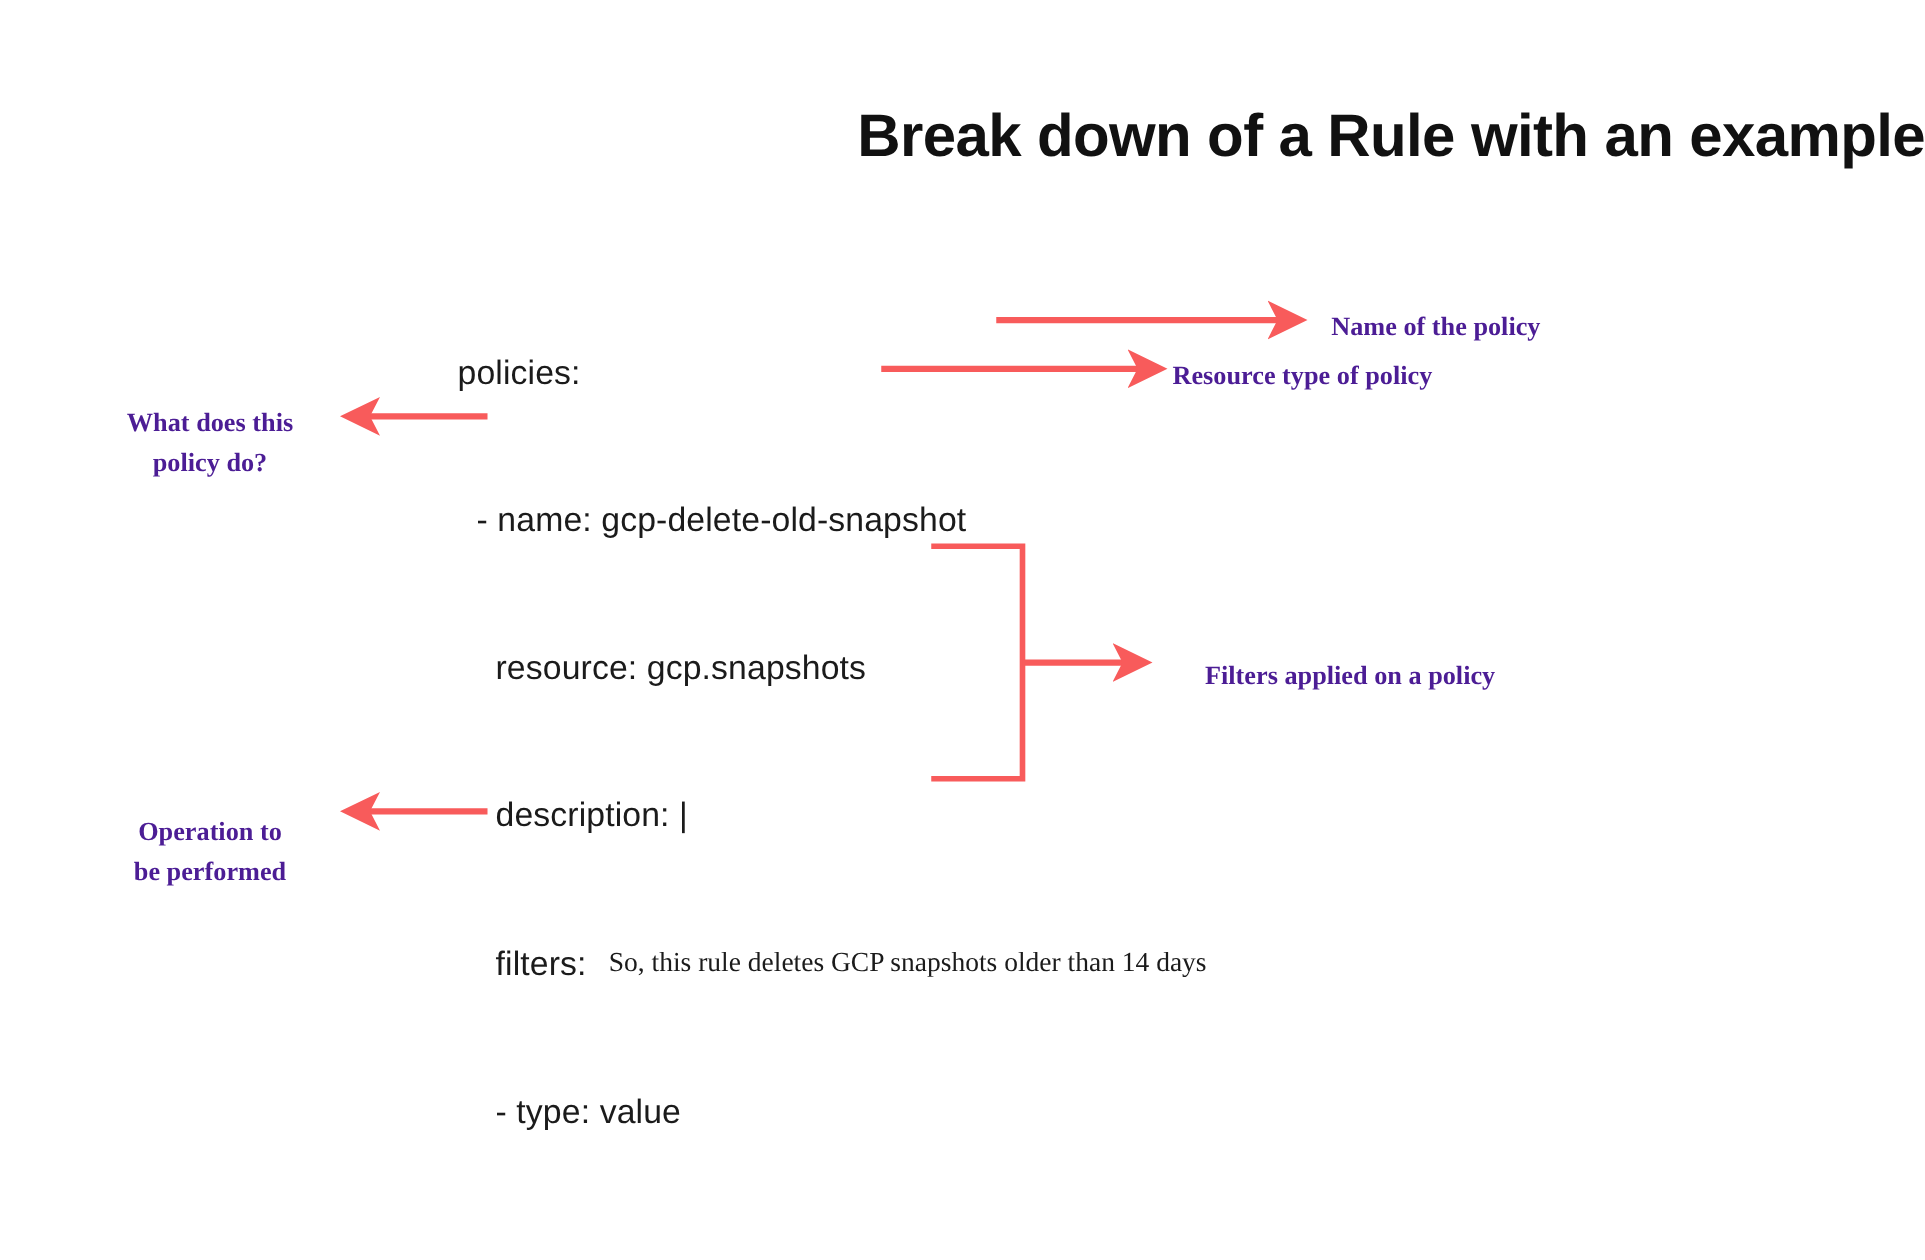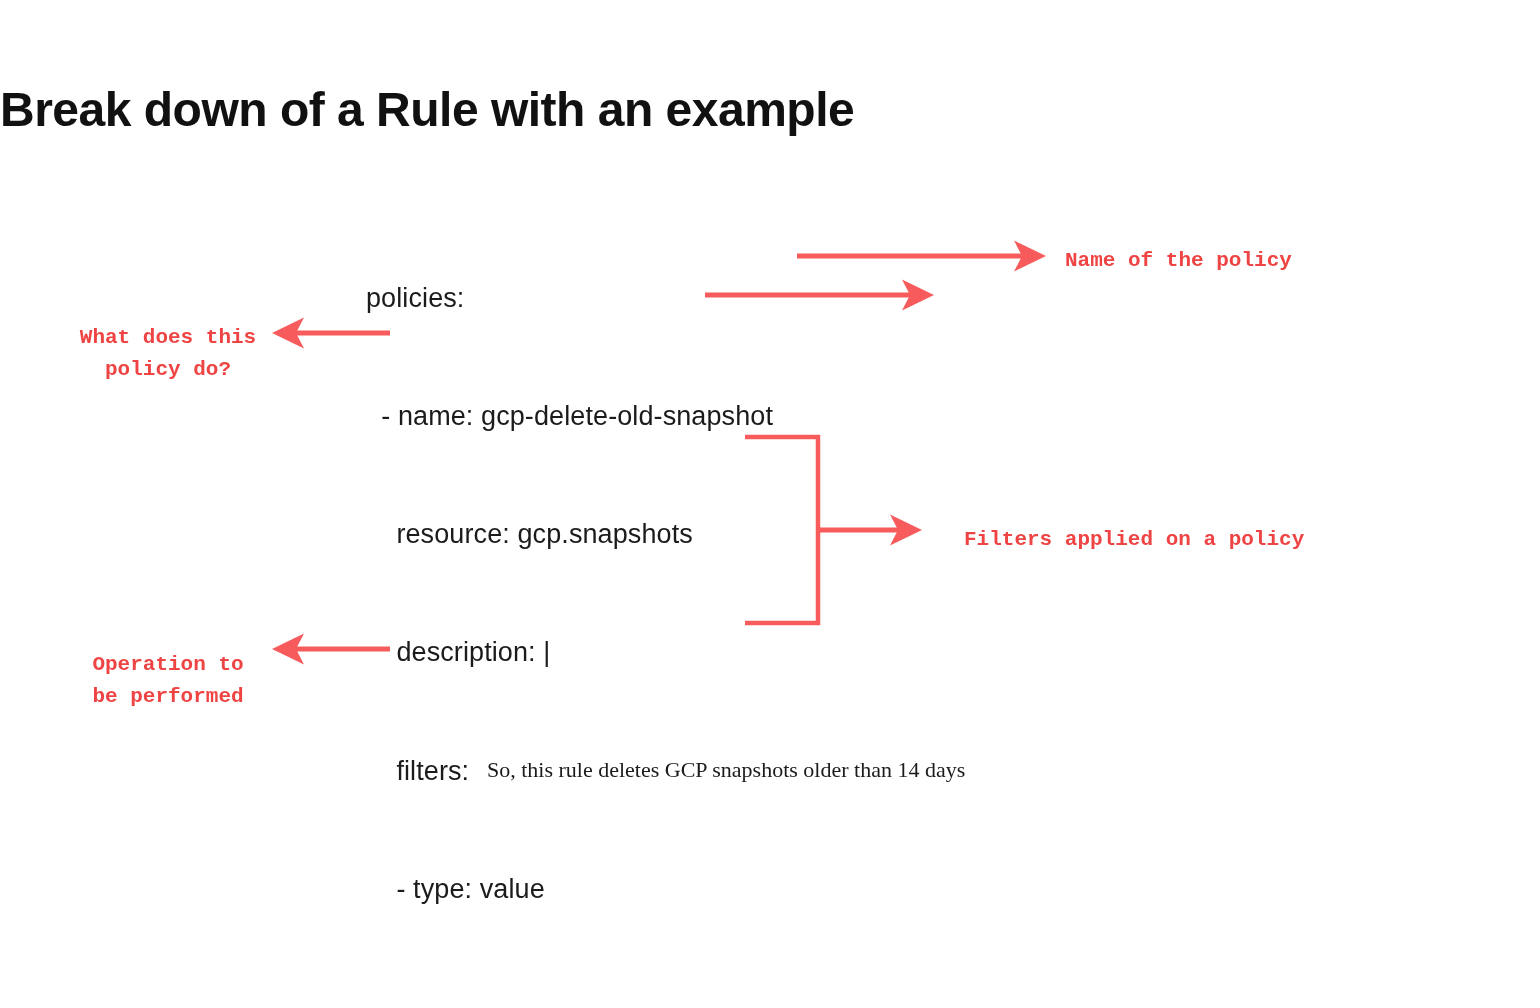--- a/index.html
+++ b/index.html
@@ -15,21 +15,21 @@
     overflow: hidden;
     font-family: "Liberation Sans", sans-serif;
   }
 
   
   #slide-title {
     position: absolute;
     left: 0;
     top: 82px;
     width: 1540px;
-    text-align: left;
+    text-align: right;
     font-family: "Liberation Sans", sans-serif;
     font-weight: bold;
     font-size: 48px;
     letter-spacing: -0.5px;
     color: #111111;
     white-space: nowrap;
   }
 
   
   #yaml-block {
@@ -46,25 +46,25 @@
   }
   #yaml-block .yl {
     display: block;
     white-space: pre;
     letter-spacing: 0.1px;
   }
 
   
   .annot {
     position: absolute;
-    font-family: Liberation Mono, monospace;
+    font-family: Liberation Serif, serif;
     font-weight: bold;
     font-size: 21px;
     line-height: 32px;
-    color: #ef4444;
+    color: #4c1d95;
     white-space: pre-line;
   }
   #annot-name-of-policy   { left: 1065px; top: 245px; }
   #annot-resource-type    { left: 938px;  top: 284px; }
   #annot-filters-applied  { left: 964px;  top: 524px; }
   #annot-what-does-policy { left: 68px;   top: 322px; width: 200px; text-align: center; }
   #annot-operation        { left: 68px;   top: 649px; width: 200px; text-align: center; }
 
   
   #caption {
@@ -127,20 +127,21 @@
 
     <line x1="390" y1="649" x2="288" y2="649" stroke="#F85B5B" stroke-width="5" marker-end="url(#arrowhead-left)"></line>
 
     <path d="M745,437 L818,437 L818,623 L745,623" fill="none" stroke="#F85B5B" stroke-width="4.5"></path>
 
     <line x1="818" y1="530" x2="906" y2="530" stroke="#F85B5B" stroke-width="5" marker-end="url(#arrowhead-right)"></line>
   </svg>
 
   <div class="annot" id="annot-name-of-policy">Name of the policy</div>
 
+  <div class="annot" id="annot-resource-type">Resource type of policy</div>
 
   <div class="annot" id="annot-filters-applied">Filters applied on a policy</div>
 
   <div class="annot" id="annot-what-does-policy">What does this
 policy do?</div>
 
   <div class="annot" id="annot-operation">Operation to
 be performed</div>
 
   <div id="caption">So, this rule deletes GCP snapshots older than 14 days</div>

